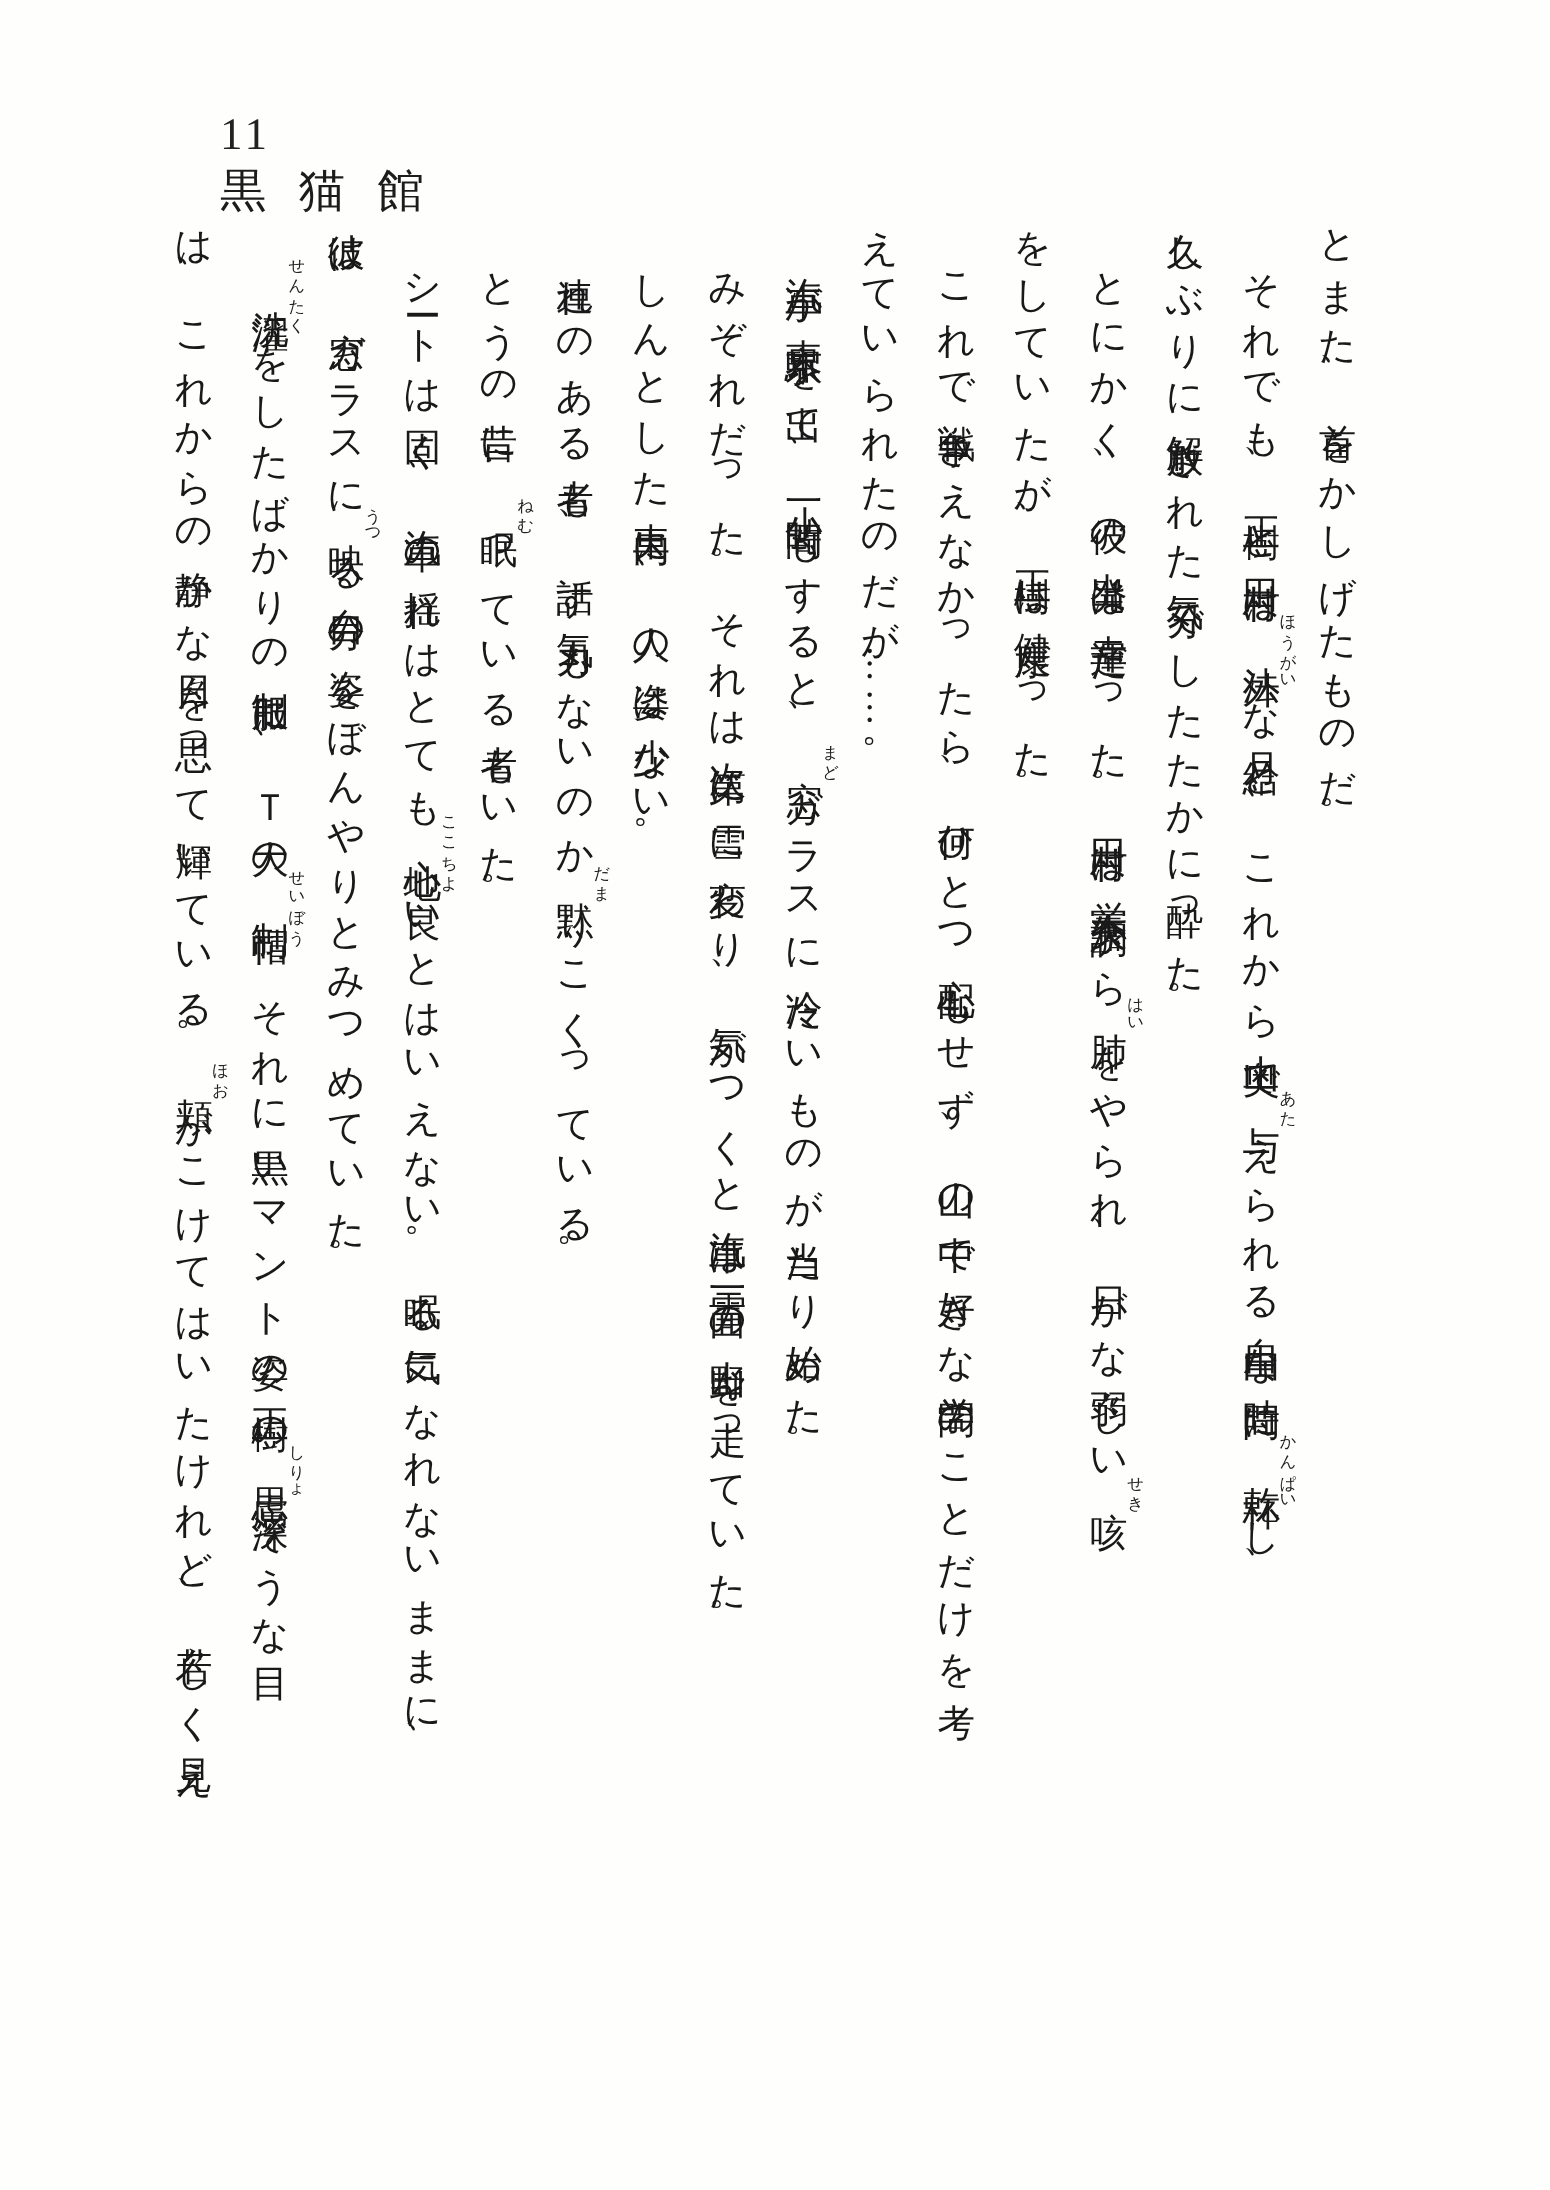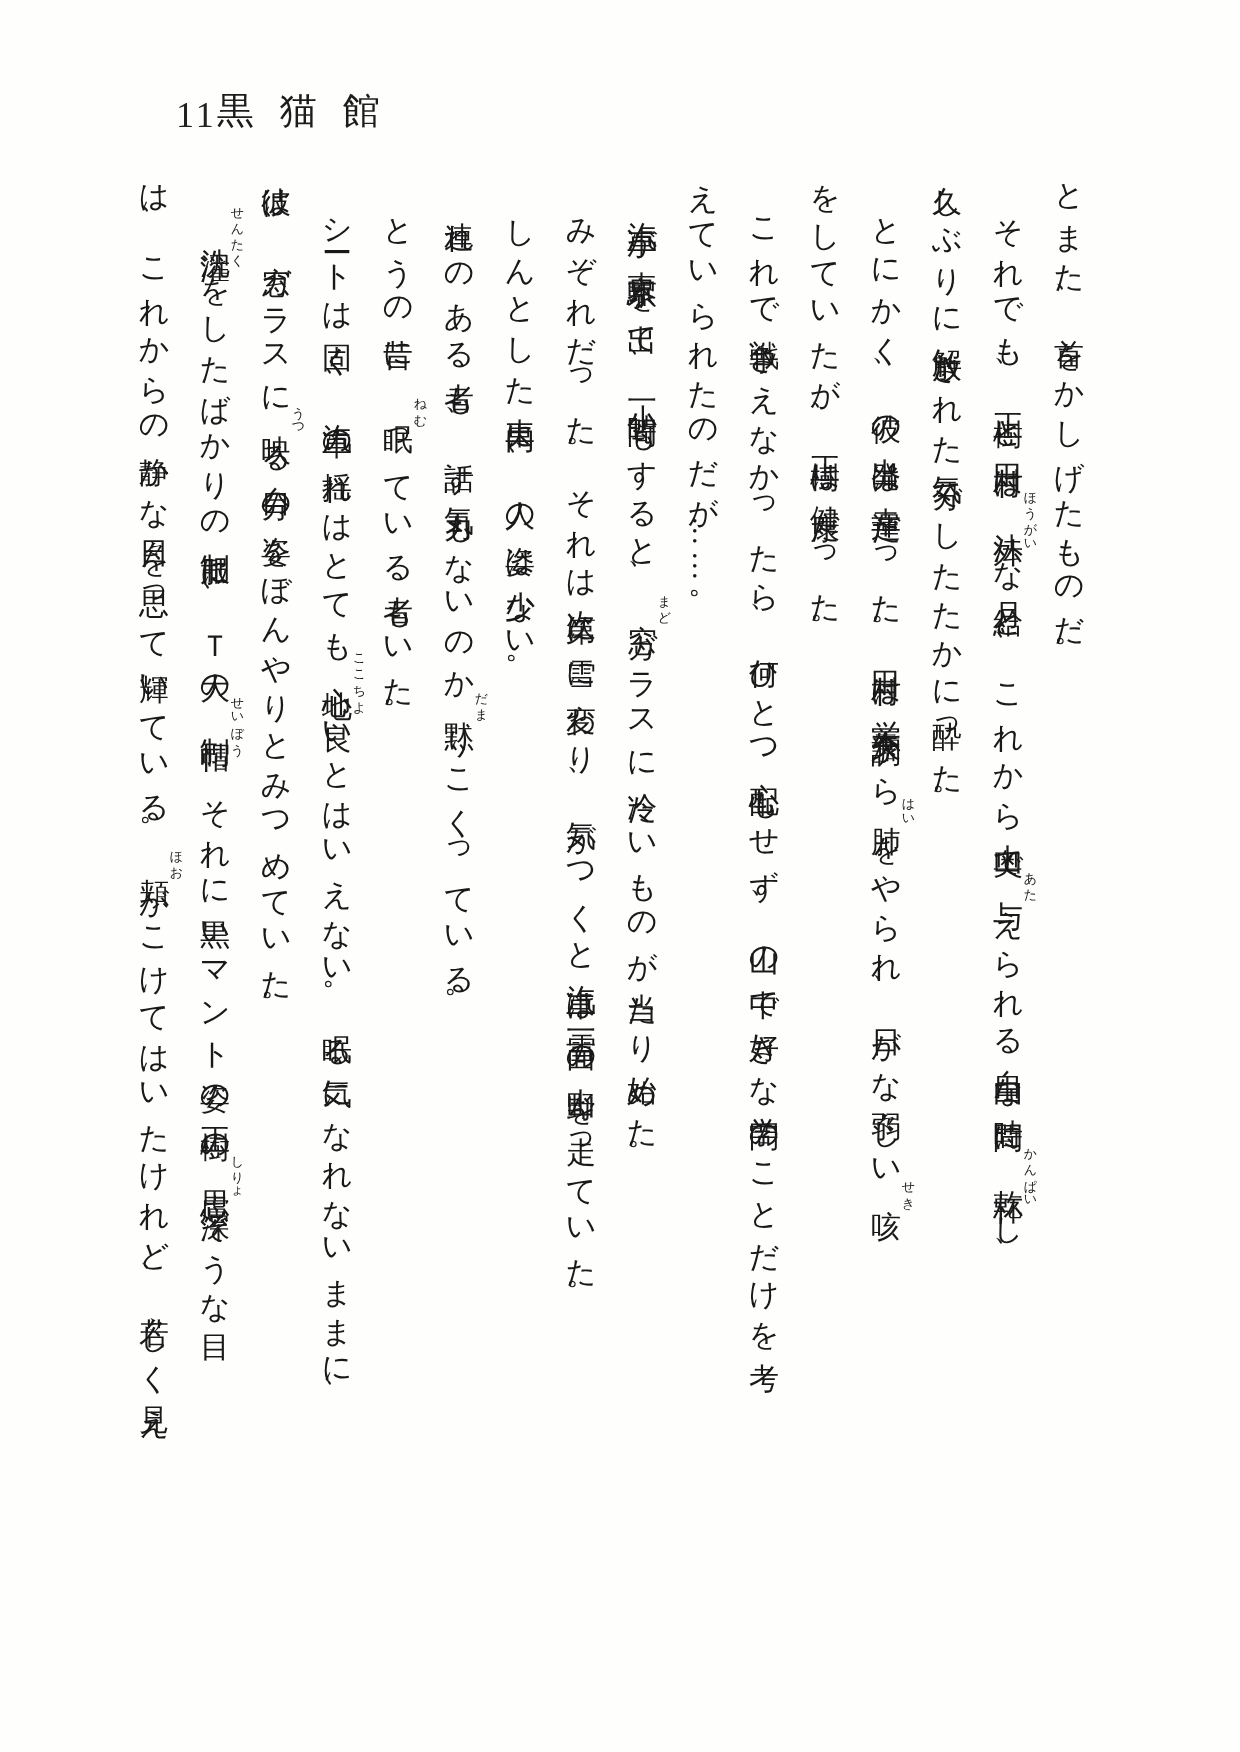--- a/index.html
+++ b/index.html
@@ -15,22 +15,23 @@
     background: #fefefd;
     color: #1a1a1a;
     overflow: hidden;
   }
   
   .page-header {
     position: absolute;
     top: 86px;
     left: 176px;
     display: flex;
-    align-items: flex-end;
+    align-items: flex-start;
     white-space: nowrap;
+    flex-direction: column;
   }
   .page-number {
     font-size: 36px;
     letter-spacing: 3px;
     color: #222;
   }
   .page-title {
     font-size: 37px;
     letter-spacing: 26px;
     color: #1c1c1c;

